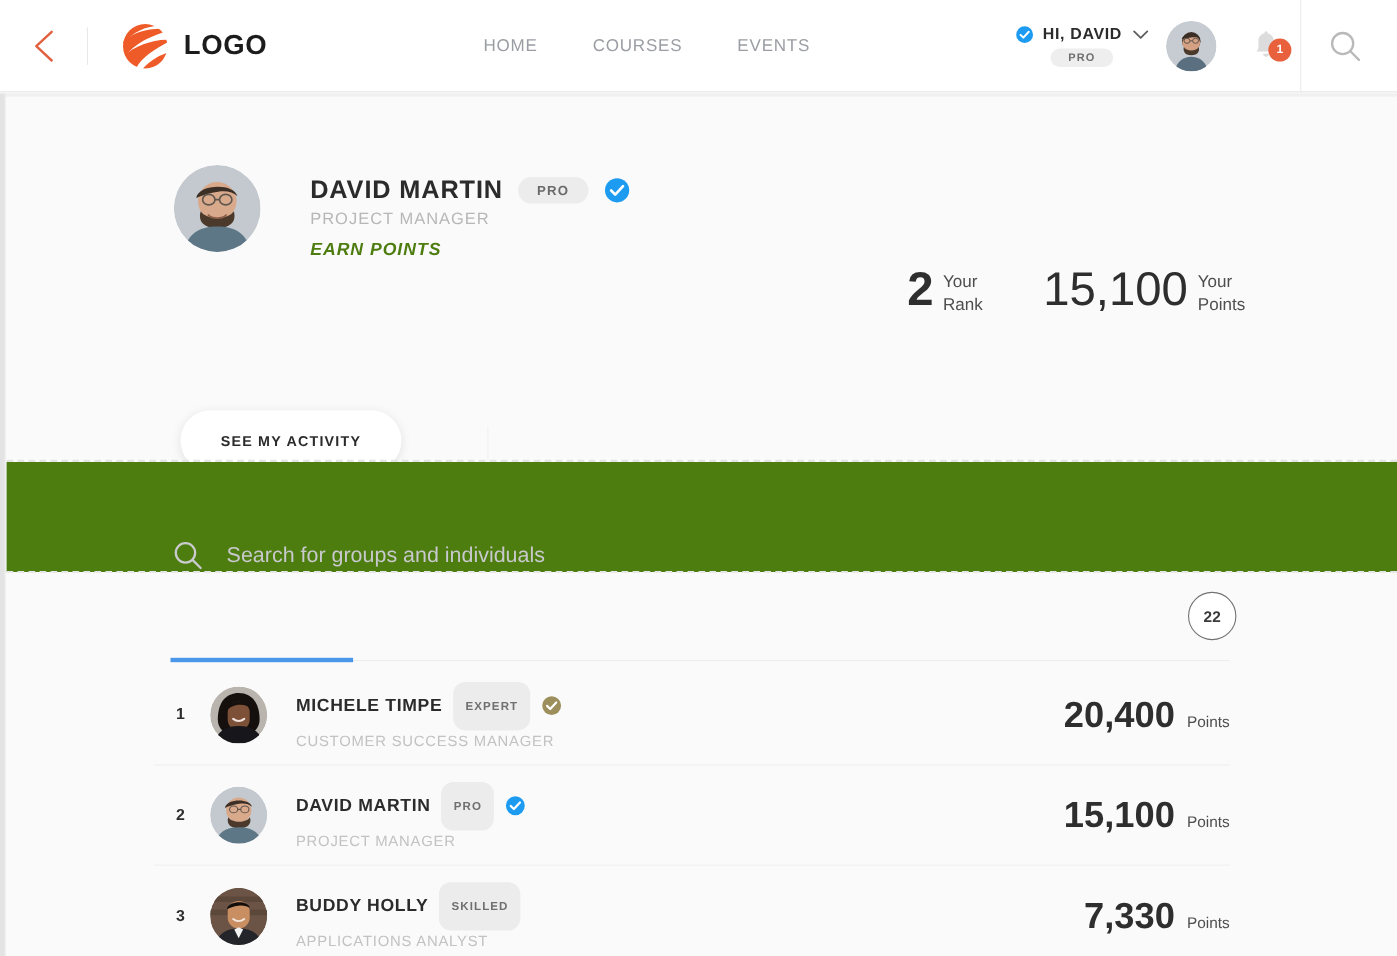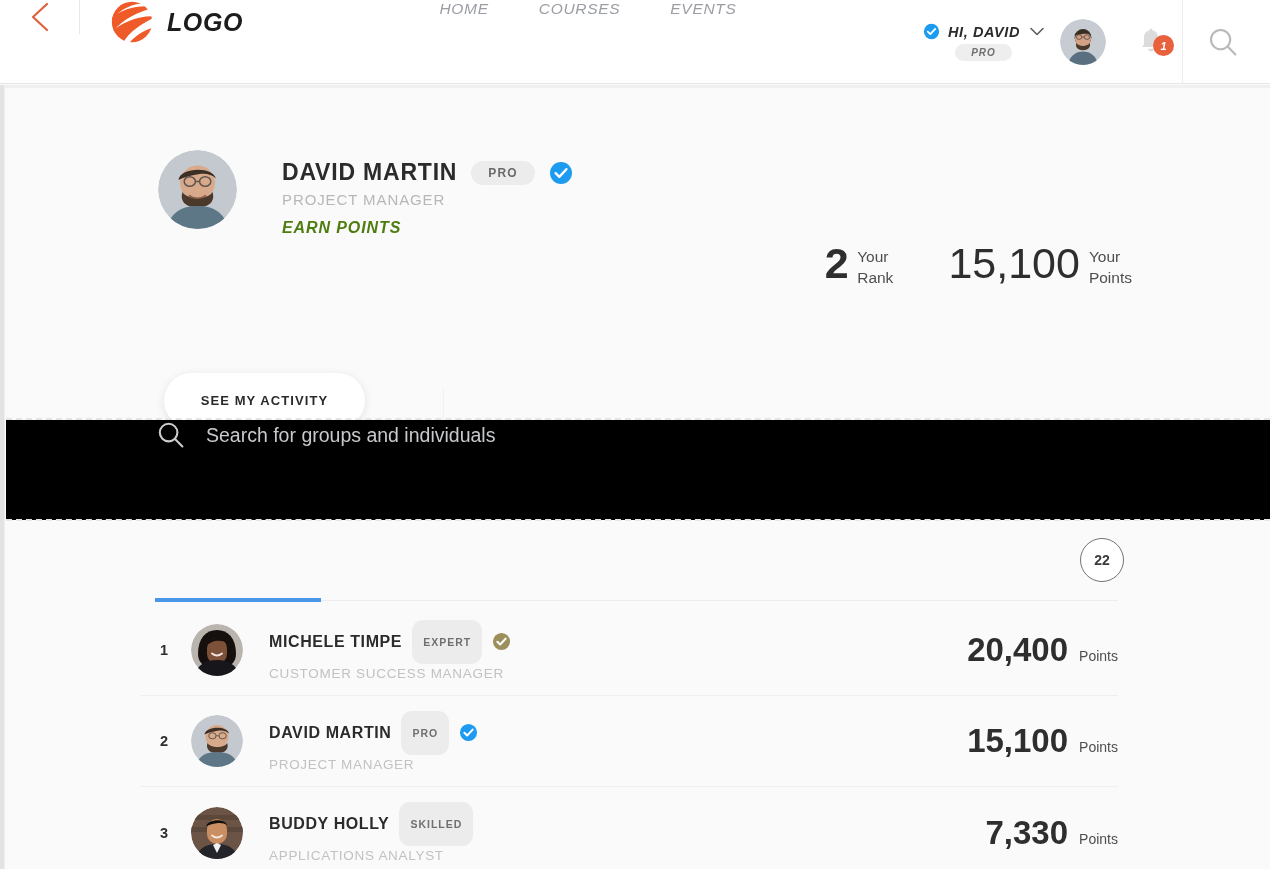--- a/index.html
+++ b/index.html
@@ -36,22 +36,21 @@
   }
 
   
   .header {
     position: absolute;
     left: 0; top: 0;
     width: 1270px; height: 84px;
     background: #ffffff;
     border-bottom: 1px solid #e6e6e6;
     display: flex;
-    align-items: flex-start;
-    font-style: italic;
+    align-items: center;
   }
   .back-cell {
     width: 80px;
     display: flex;
     align-items: center;
     justify-content: center;
     border-right: 1px solid #e9e9e9;
     cursor: pointer;
   }
   .back-chevron { display: block; }
@@ -280,23 +279,23 @@
     left: 437px; top: 300px;
     width: 1px; height: 34px;
     background: #f1f1f1;
   }
 
   
   .search-band {
     position: absolute;
     left: 6px; top: 420px;
     width: 1264px; height: 100px;
-    background: #000000;
-    display: flex;
-    align-items: flex-start;
+    background: #4d7c0f;
+    display: flex;
+    align-items: flex-end;
   }
   .search-band-divider {
     position: absolute;
     left: 6px; top: 519px;
     width: 1264px; height: 0;
     border-top: 2px dashed #e6e6e6;
   }
   .search-inner {
     display: flex;
     align-items: center;

